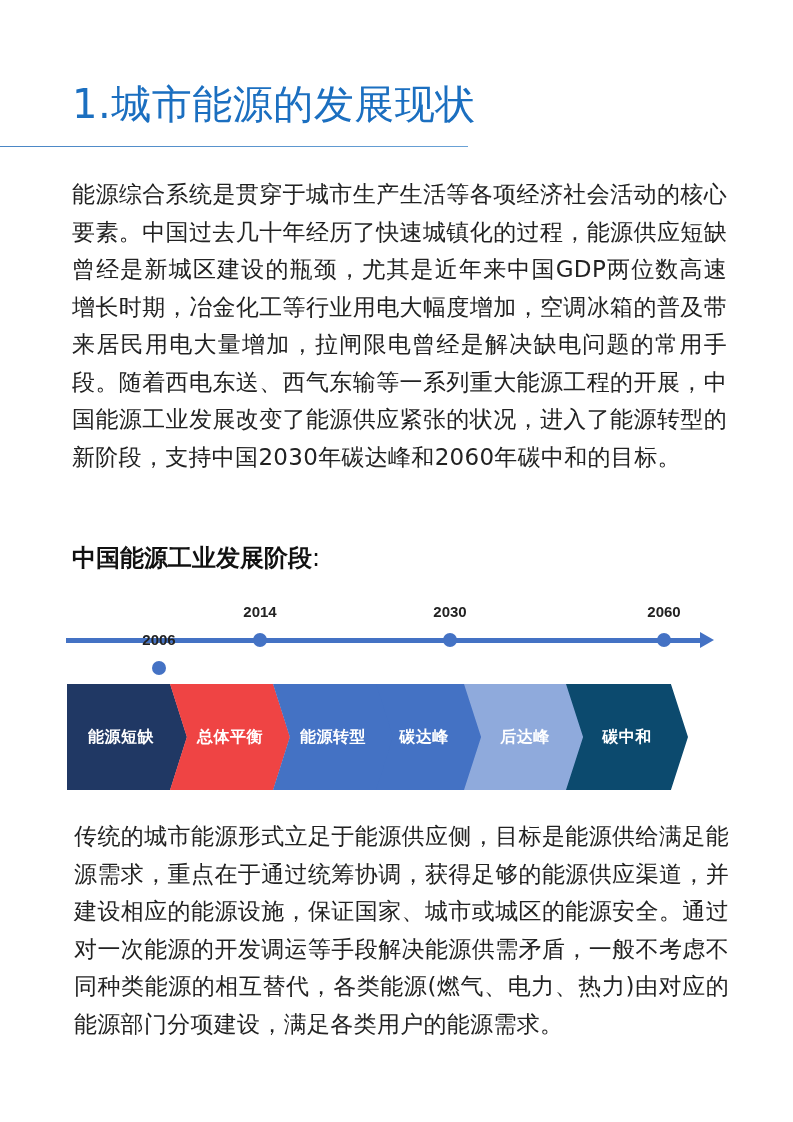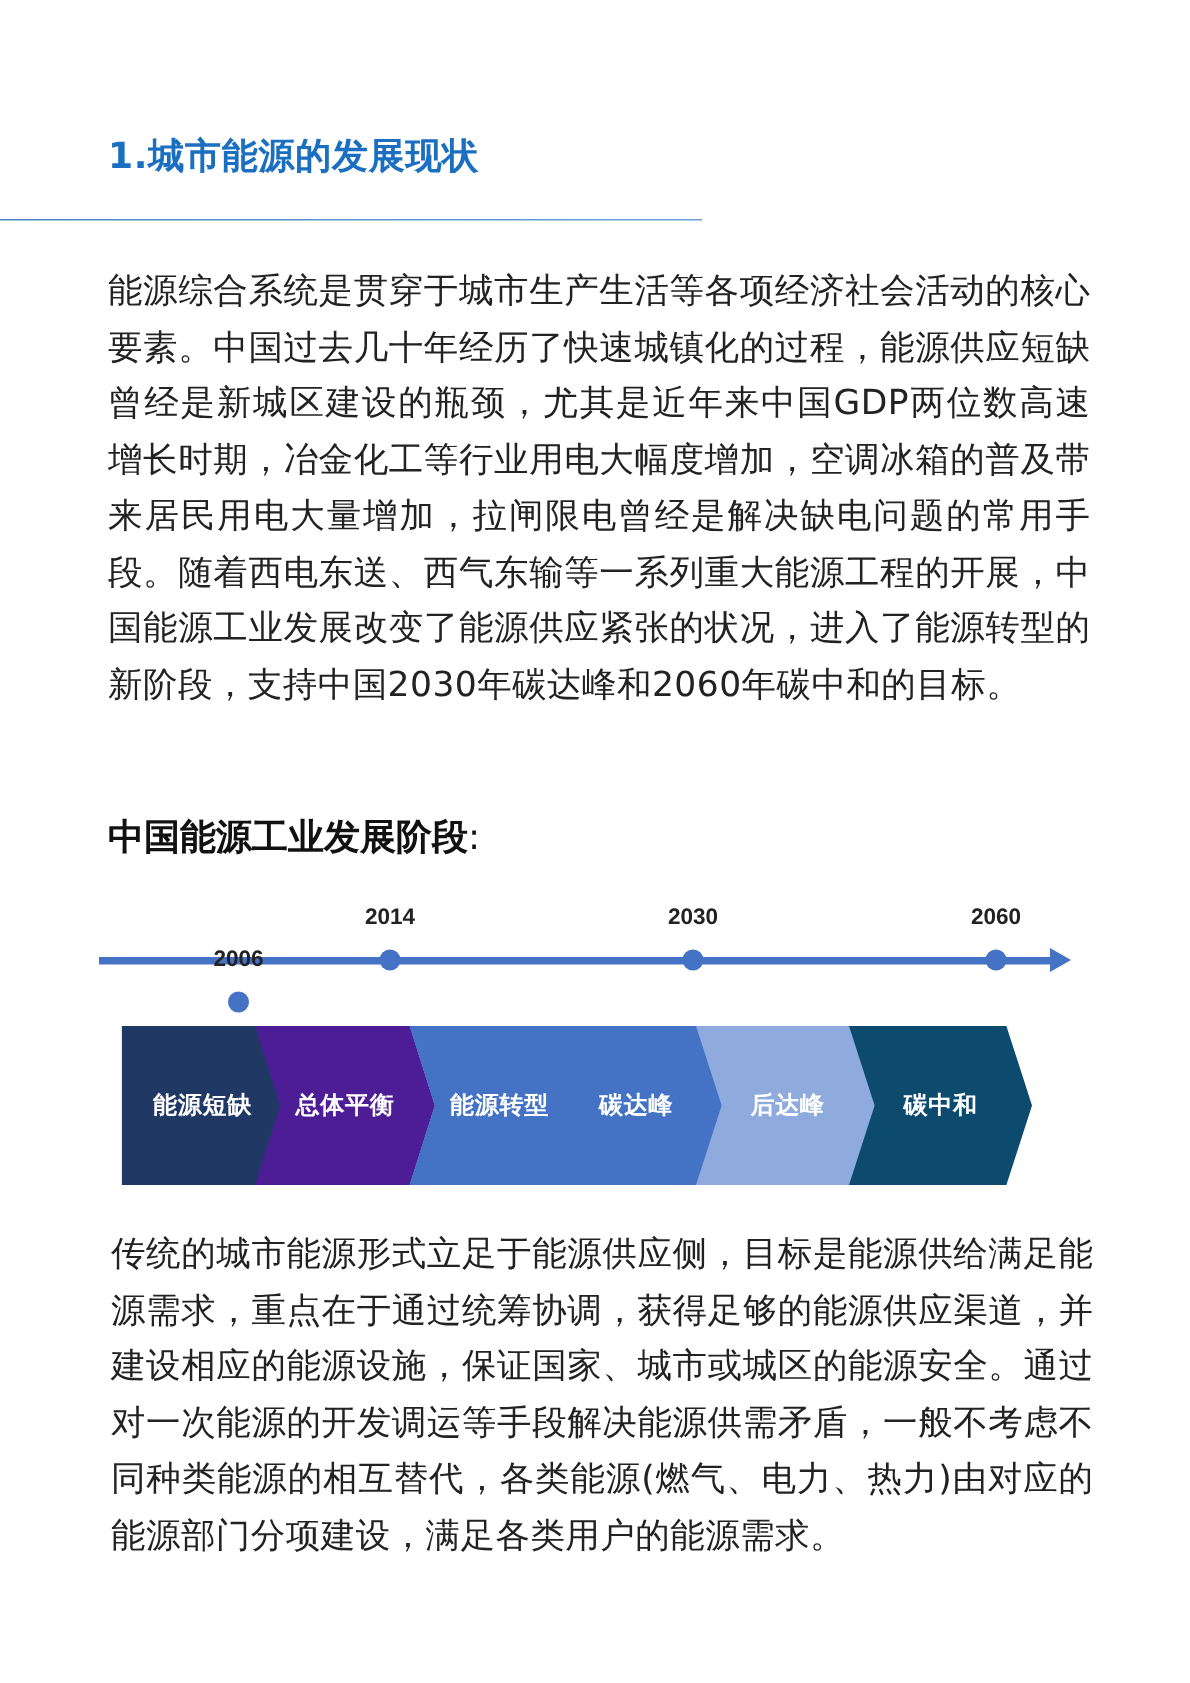--- a/index.html
+++ b/index.html
@@ -13,22 +13,22 @@
       position: relative;
       overflow: hidden;
       font-family: "DejaVu Sans", "Liberation Sans", sans-serif;
       color: #1f1f1f;
     }
     .page-title {
       position: absolute;
       left: 72px;
       top: 80px;
       margin: 0;
-      font-size: 24px;
-      font-weight: bold;
+      font-size: 40px;
+      font-weight: normal;
       color: #1b6fc0;
       letter-spacing: 0.5px;
       line-height: 48px;
     }
     .title-rule {
       position: absolute;
       left: 0;
       top: 146px;
       width: 468px;
       height: 1px;
@@ -155,35 +155,35 @@
   <div class="timeline-arrow"></div>
 
   <div class="timeline-point" style="left:93px;margin-top:28px;">
     <span class="timeline-year">2006</span>
     <span class="timeline-dot"></span>
   </div>
   <div class="timeline-point" style="left:194px;">
     <span class="timeline-year">2014</span>
     <span class="timeline-dot"></span>
   </div>
-  <div class="timeline-point" style="left:396px;">
+  <div class="timeline-point" style="left:384px;">
     <span class="timeline-year">2030</span>
     <span class="timeline-dot"></span>
   </div>
   <div class="timeline-point" style="left:598px;">
     <span class="timeline-year">2060</span>
     <span class="timeline-dot"></span>
   </div>
 </div>
 
 <div class="stages">
-  <div class="stage stage-first" style="left:14px; width:120px; background:#203864;">
+  <div class="stage stage-first" style="left:0; width:120px; background:#203864;">
     <span class="stage-label" style="left:-6px;">能源短缺</span>
   </div>
-  <div class="stage stage-mid" style="left:103px; width:120px; background:#4c1d95;">
+  <div class="stage stage-mid" style="left:103px; width:120px; background:#ef4444;">
     <span class="stage-label">总体平衡</span>
   </div>
   <div class="stage stage-mid" style="left:297px; width:120px; background:#4472c4;">
     <span class="stage-label">碳达峰</span>
   </div>
   <div class="stage stage-mid" style="left:206px; width:120px; background:#4472c4;">
     <span class="stage-label">能源转型</span>
   </div>
   <div class="stage stage-mid" style="left:397px; width:122px; background:#8faadc;text-align:center;">
     <span class="stage-label">后达峰</span>

